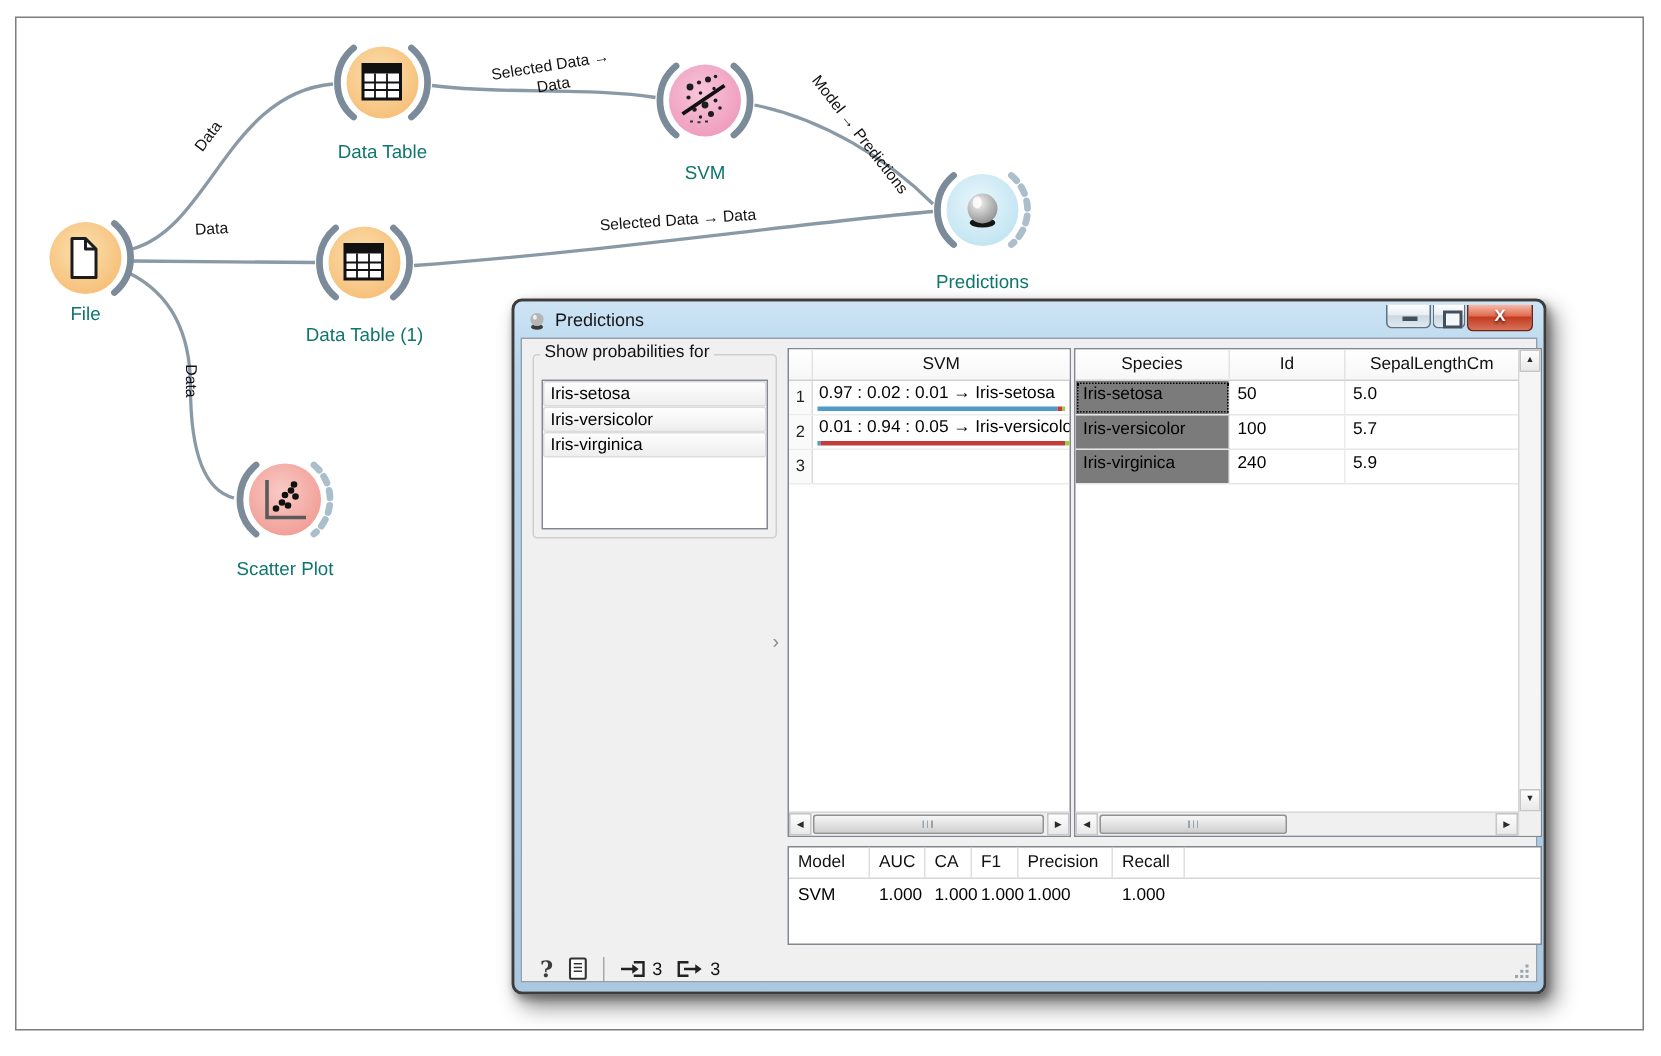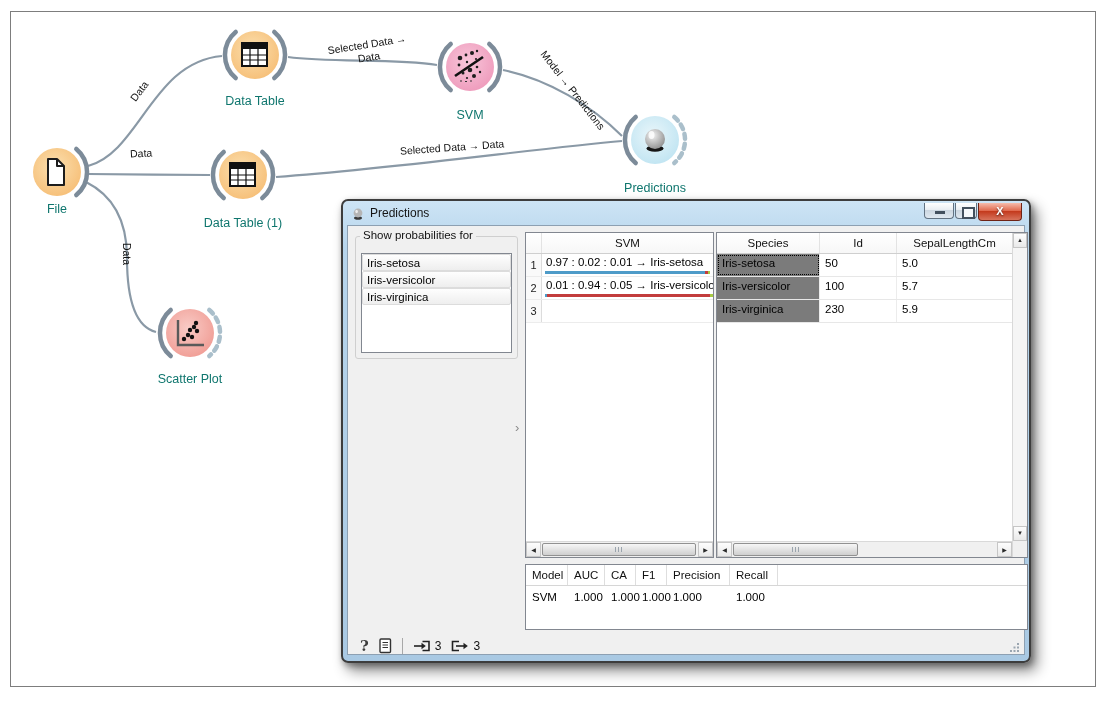--- a/index.html
+++ b/index.html
@@ -78,21 +78,21 @@
   .vsb-track { flex:1; }
   .v-corner { height:16px; flex:none; background:#f0f0f0; }
   .tbl-right-main { flex:1; display:flex; flex-direction:column; overflow:hidden; }
 
   
   .metrics { position:absolute; left:177px; top:338px; width:503px; height:66px; background:#fff; border:1px solid #828790; }
   .m-hdr { height:21px; display:flex; border-bottom:1px solid #d6d6d6; }
   .m-hcell { font-size:11.5px; color:#111; line-height:20px; padding-left:6px; border-right:1px solid #dedede; }
   .m-row { height:23px; display:flex; }
   .m-cell { font-size:11.5px; color:#000; line-height:22px; padding-left:6px; }
-  .mc0{width:42px;} .mc1{width:37px;} .mc2{width:31px;} .mc3{width:31px;} .mc4{width:63px;} .mc5{width:48px;}
+  .mc0{width:54px;} .mc1{width:37px;} .mc2{width:31px;} .mc3{width:31px;} .mc4{width:63px;} .mc5{width:48px;}
 
   .restore-btn { position:absolute; left:6px; top:382px; width:164px; height:24px;
     border:1px solid #5a8fb5; border-radius:3px; background:linear-gradient(180deg,#f6f6f6,#e9e9e9 45%,#dcdcdc);
     box-shadow:inset 0 0 0 1px #e9f3fb; font-size:11.5px; color:#000; text-align:center; line-height:22px;
     font-family:"Liberation Sans", sans-serif; }
 
   .status-row { position:absolute; left:12px; top:410px; height:20px; display:flex; align-items:center; }
   .st-help { font-family:"DejaVu Serif", serif; font-size:15px; font-weight:bold; color:#3c3c3c; margin-right:10px; }
   .st-sep { width:1px; height:16px; background:#a8a8a8; margin:0 10px; }
   .st-count { font-size:12px; color:#111; margin:0 10px 0 4px; }
@@ -341,21 +341,21 @@
               <div class="dcell" style="width:77px;">50</div>
               <div class="dcell" style="flex:1;border-right:none;">5.0</div>
             </div>
             <div class="drow">
               <div class="dcell species-sel" style="width:103px;">Iris-versicolor</div>
               <div class="dcell" style="width:77px;">100</div>
               <div class="dcell" style="flex:1;border-right:none;">5.7</div>
             </div>
             <div class="drow">
               <div class="dcell species-sel" style="width:103px;">Iris-virginica</div>
-              <div class="dcell" style="width:77px;">230</div>
+              <div class="dcell" style="width:77px;">240</div>
               <div class="dcell" style="flex:1;border-right:none;">5.9</div>
             </div>
           </div>
           <div class="hscroll">
             <div class="sb-btn">◀</div>
             <div class="sb-track">
                 <div class="sb-thumb" style="left:1px;width:125px;"></div>
               </div>
             <div class="sb-btn">▶</div>
           </div>

